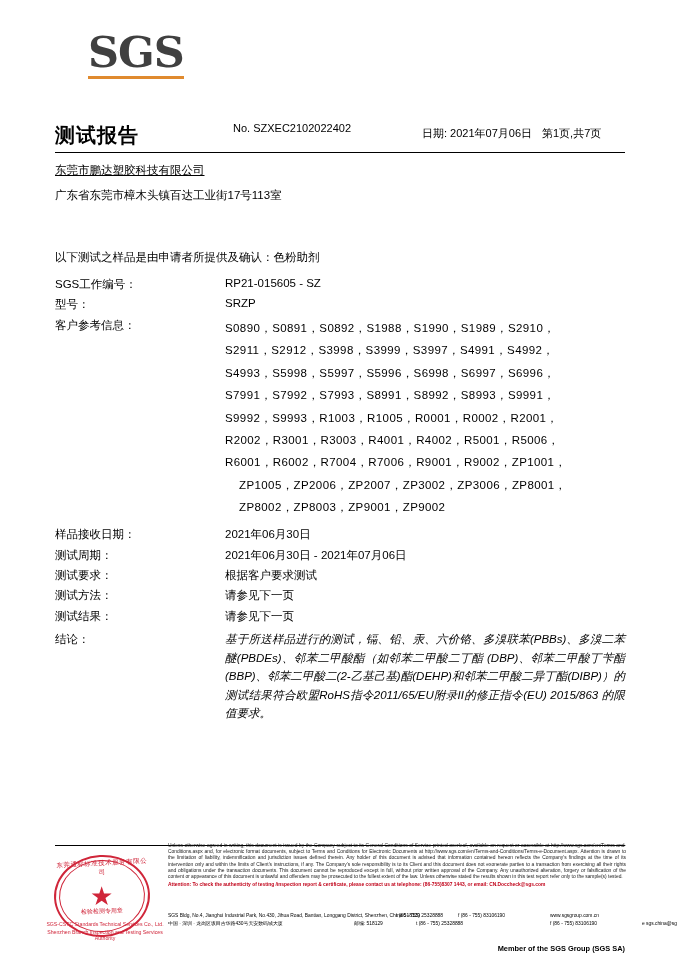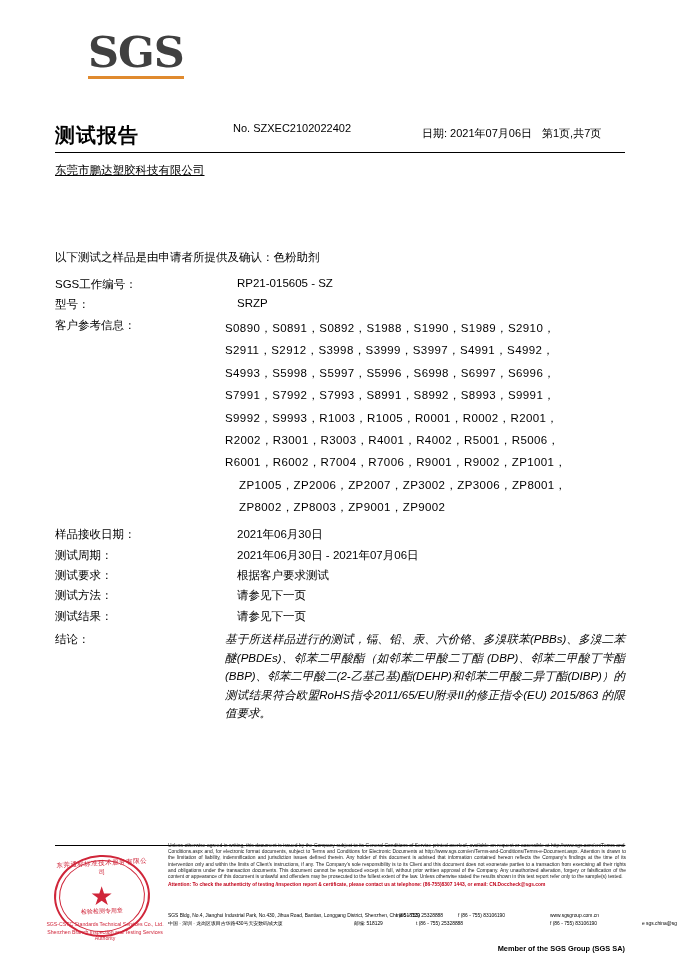--- a/index.html
+++ b/index.html
@@ -112,21 +112,20 @@
   }
   .field .lab {
     position: absolute;
     left: 0; top: 0;
     white-space: nowrap;
   }
   .field .val {
     position: absolute;
     left: 170px; top: 0;
     white-space: nowrap;
-    margin-left: 12px;
   }
   .cust-ref-rows {
     position: absolute;
     left: 225px;
     top: 317px;
     font-size: 11.5px;
     line-height: 22.4px;
     letter-spacing: 0.4px;
   }
   .cust-ref-rows div { white-space: nowrap; }
@@ -274,20 +273,21 @@
 
   <div class="title-row">
     <div class="doc-title">测试报告</div>
     <div class="doc-no">No. SZXEC2102022402</div>
     <div class="doc-date">日期: 2021年07月06日</div>
     <div class="doc-page">第1页,共7页</div>
   </div>
   <div class="rule top"></div>
 
   <div class="company-name">东莞市鹏达塑胶科技有限公司</div>
+  <div class="company-addr">广东省东莞市樟木头镇百达工业街17号113室</div>
 
   <div class="sample-line">以下测试之样品是由申请者所提供及确认：色粉助剂</div>
 
   <div class="field" style="top:277px">
     <span class="lab">SGS工作编号：</span>
     <span class="val">RP21-015605 - SZ</span>
   </div>
   <div class="field" style="top:297px">
     <span class="lab">型号：</span>
     <span class="val">SRZP</span>

